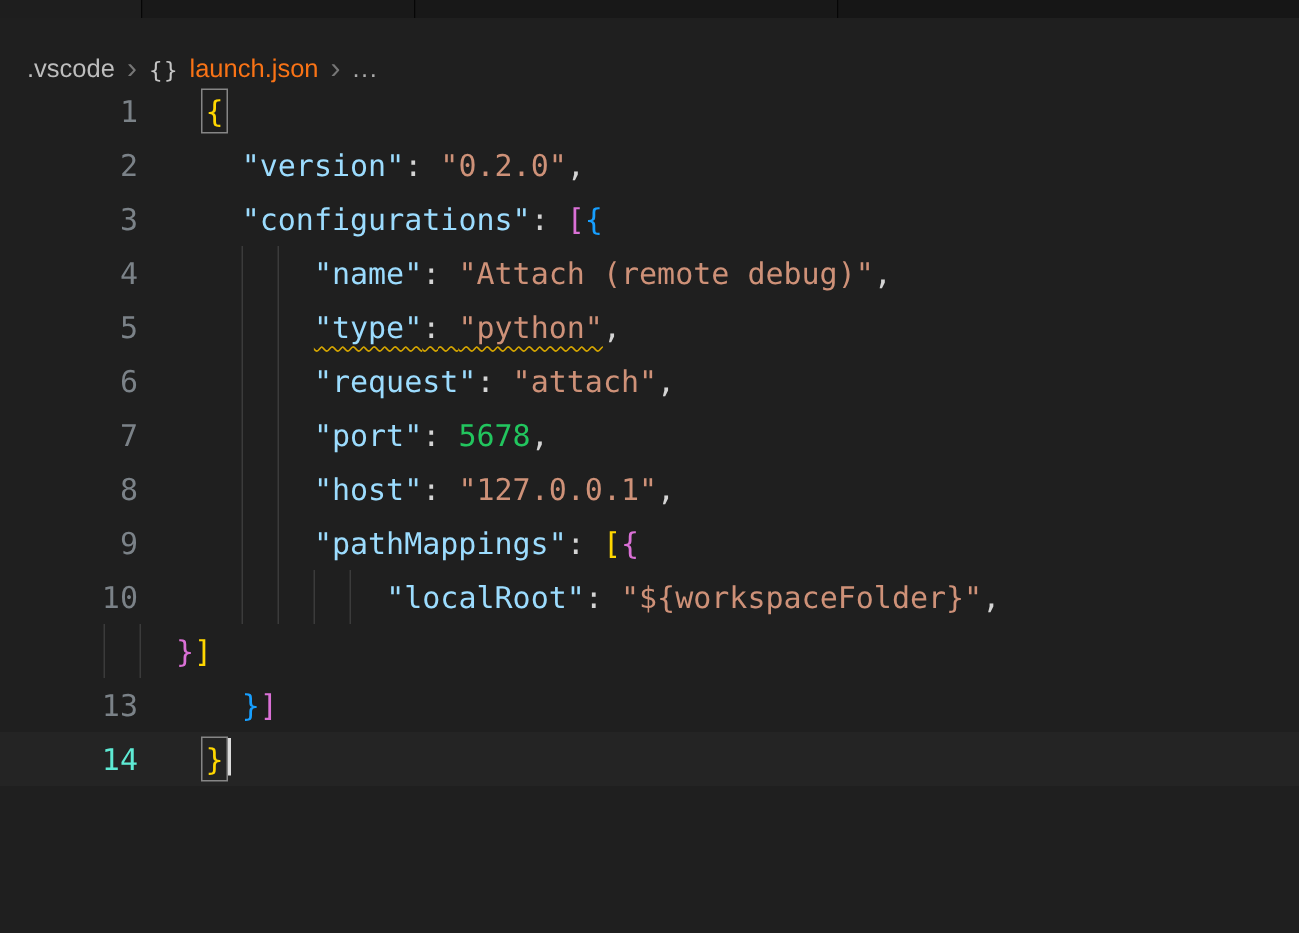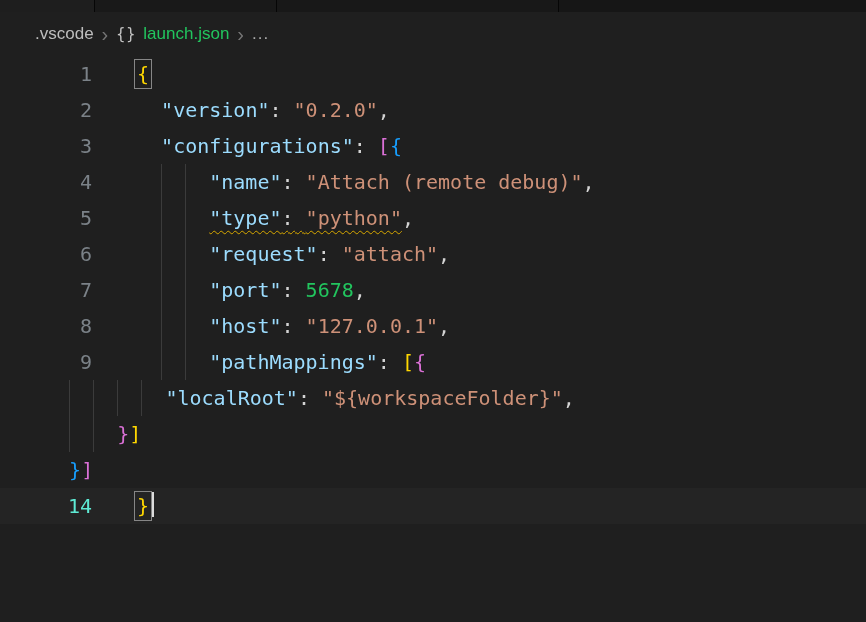--- a/index.html
+++ b/index.html
@@ -14,27 +14,27 @@
   
   .tabstrip { height:12px; background:#161616; display:flex; }
   .seg { border-right:1px solid #060606; }
   .seg1 { width:95px;  background:#1e1e1e; }
   .seg2 { width:182px; background:#191919; }
   .seg3 { width:282px; background:#181818; }
   .seg4 { flex:1;      background:#161616; border-right:none; }
 
   
   .breadcrumbs {
-    height:44px; display:flex; align-items:center;
-    padding-left:35px; background:#1f1f1f;
+    height:44px; display:flex; align-items:flex-end;
+    padding-left:18px; background:#1f1f1f;
     font-family:"Liberation Sans", sans-serif;
     font-size:17px; color:#a9a9a9;
   }
   .bc-folder { color:#bdbdbd; cursor:pointer; }
-  .bc-file   { color:#22c55e; cursor:pointer; }
+  .bc-file   { color:#f97316; cursor:pointer; }
   .bc-more   { color:#ababab; cursor:pointer; letter-spacing:1px; }
   .bc-chev   { color:#767676; margin:0 8px; font-size:20px; line-height:1; }
   .bc-icon   { color:#c5c5c5; font-family:"DejaVu Sans Mono", monospace;
                font-size:15px; margin-right:7px; letter-spacing:1px; }
 
   
   .editor { font-size:20px; line-height:36px; }
   .line   { display:flex; height:36px; }
   .line.current { background:rgba(255,255,255,0.025); }
   .gutter { width:92px; flex:none; text-align:right; color:#7b8288; user-select:none; }
@@ -118,26 +118,28 @@
       </div>
       <div class="line">
         <div class="gutter">8</div>
         <div class="code"><span class="guide" style="left: calc(2ch + 45px);"></span><span class="guide" style="left: calc(4ch + 45px);"></span><span class="">      </span><span class="c-key">"host"</span><span class="c-pun">: </span><span class="c-str">"127.0.0.1"</span><span class="c-pun">,</span></div>
       </div>
       <div class="line">
         <div class="gutter">9</div>
         <div class="code"><span class="guide" style="left: calc(2ch + 45px);"></span><span class="guide" style="left: calc(4ch + 45px);"></span><span class="">      </span><span class="c-key">"pathMappings"</span><span class="c-pun">: </span><span class="c-b1">[</span><span class="c-b2">{</span></div>
       </div>
       <div class="line">
+        <div class="gutter">10</div>
         <div class="code"><span class="guide" style="left: calc(2ch + 45px);"></span><span class="guide" style="left: calc(4ch + 45px);"></span><span class="guide" style="left: calc(6ch + 45px);"></span><span class="guide" style="left: calc(8ch + 45px);"></span><span class="">          </span><span class="c-key">"localRoot"</span><span class="c-pun">: </span><span class="c-str">"${workspaceFolder}"</span><span class="c-pun">,</span></div>
       </div>
       <div class="line">
         <div class="code"><span class="guide" style="left: calc(2ch + 45px);"></span><span class="guide" style="left: calc(4ch + 45px);"></span><span class="">      </span><span class="c-b2">}</span><span class="c-b1">]</span></div>
       </div>
       <div class="line">
+        <div class="gutter">13</div>
         <div class="code"><span class="">  </span><span class="c-b3">}</span><span class="c-b2">]</span></div>
       </div>
       <div class="line current">
         <div class="gutter">14</div>
         <div class="code"><span class="c-b1 bm">}</span><span class="cursor"></span></div>
       </div>
     </div>
 
 </div>
 

